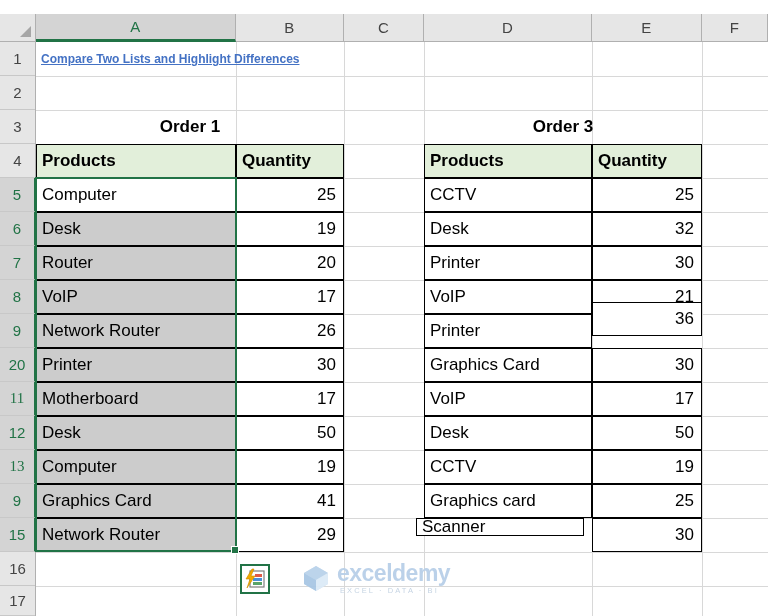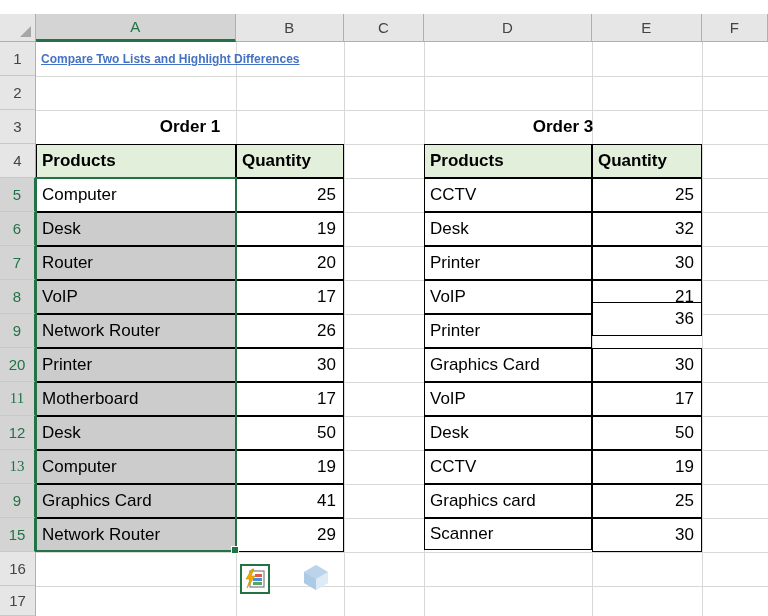--- a/index.html
+++ b/index.html
@@ -303,21 +303,21 @@
         <div class="cell tbl-cell" style="left: 388px; top: 306px; width: 168px; height: 34px;">Graphics Card</div>
         <div class="cell right tbl-cell" style="left: 556px; top: 306px; width: 110px; height: 34px;">30</div>
         <div class="cell tbl-cell" style="left: 388px; top: 340px; width: 168px; height: 34px;">VoIP</div>
         <div class="cell right tbl-cell" style="left: 556px; top: 340px; width: 110px; height: 34px;">17</div>
         <div class="cell tbl-cell" style="left: 388px; top: 374px; width: 168px; height: 34px;">Desk</div>
         <div class="cell right tbl-cell" style="left: 556px; top: 374px; width: 110px; height: 34px;">50</div>
         <div class="cell tbl-cell" style="left: 388px; top: 408px; width: 168px; height: 34px;">CCTV</div>
         <div class="cell right tbl-cell" style="left: 556px; top: 408px; width: 110px; height: 34px;">19</div>
         <div class="cell tbl-cell" style="left: 388px; top: 442px; width: 168px; height: 34px;">Graphics card</div>
         <div class="cell right tbl-cell" style="left: 556px; top: 442px; width: 110px; height: 34px;">25</div>
-        <div class="cell tbl-cell" style="left: 388px; top: 476px; width: 168px; height: 32px;">Scanner</div>
+        <div class="cell tbl-cell" style="left: 380px; top: 476px; width: 168px; height: 18px;">Scanner</div>
         <div class="cell right tbl-cell" style="left: 556px; top: 476px; width: 110px; height: 34px;">30</div>
       </div>
 
     <div class="selection-border" style="left:-1px; top:135px; width:202px; height:375px;"></div>
     <div class="fill-handle" style="left:195px; top:504px;"></div>
 
     <div class="quick-analysis" style="left:204px; top:522px;">
       <svg width="22" height="22" viewBox="0 0 22 22">
         <rect x="6" y="3" width="14" height="16" fill="#ffffff" stroke="#7f7f7f" stroke-width="1.2"></rect>
         <rect x="11" y="6" width="7" height="3" fill="#e05a47"></rect>
@@ -327,15 +327,19 @@
       </svg>
     </div>
 
     <div class="watermark" style="left:265px; top:520px;">
       <svg width="30" height="30" viewBox="0 0 30 30">
         <polygon points="15,3 27,10 27,21 15,28 3,21 3,10" fill="#cfe0f0"></polygon>
         <polygon points="15,3 27,10 15,17 3,10" fill="#b9d2ea"></polygon>
         <polygon points="15,17 27,10 27,21 15,28" fill="#dceaf7"></polygon>
         <polygon points="15,17 3,10 3,21 15,28" fill="#a8c7e4"></polygon>
       </svg>
+      <div class="wm-text">
+        <span class="wm-name">exceldemy</span>
+        <span class="wm-sub">EXCEL · DATA · BI</span>
+      </div>
     </div>
   </div>
 </div>
 
 </body></html>

